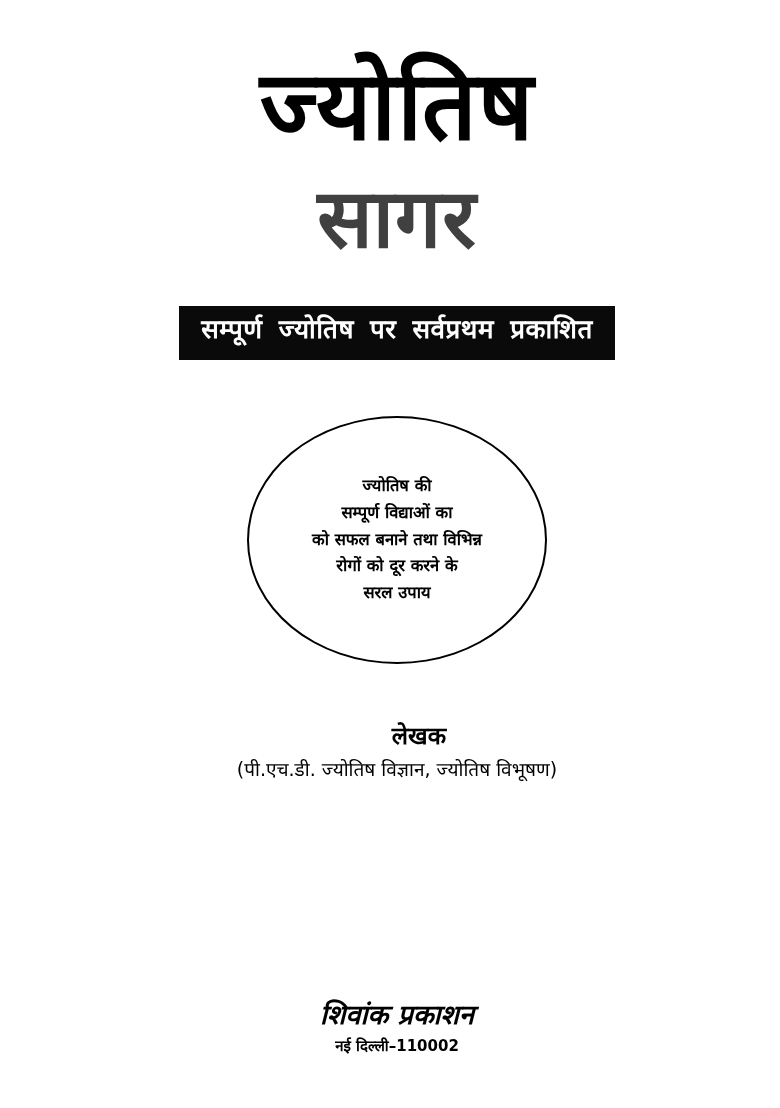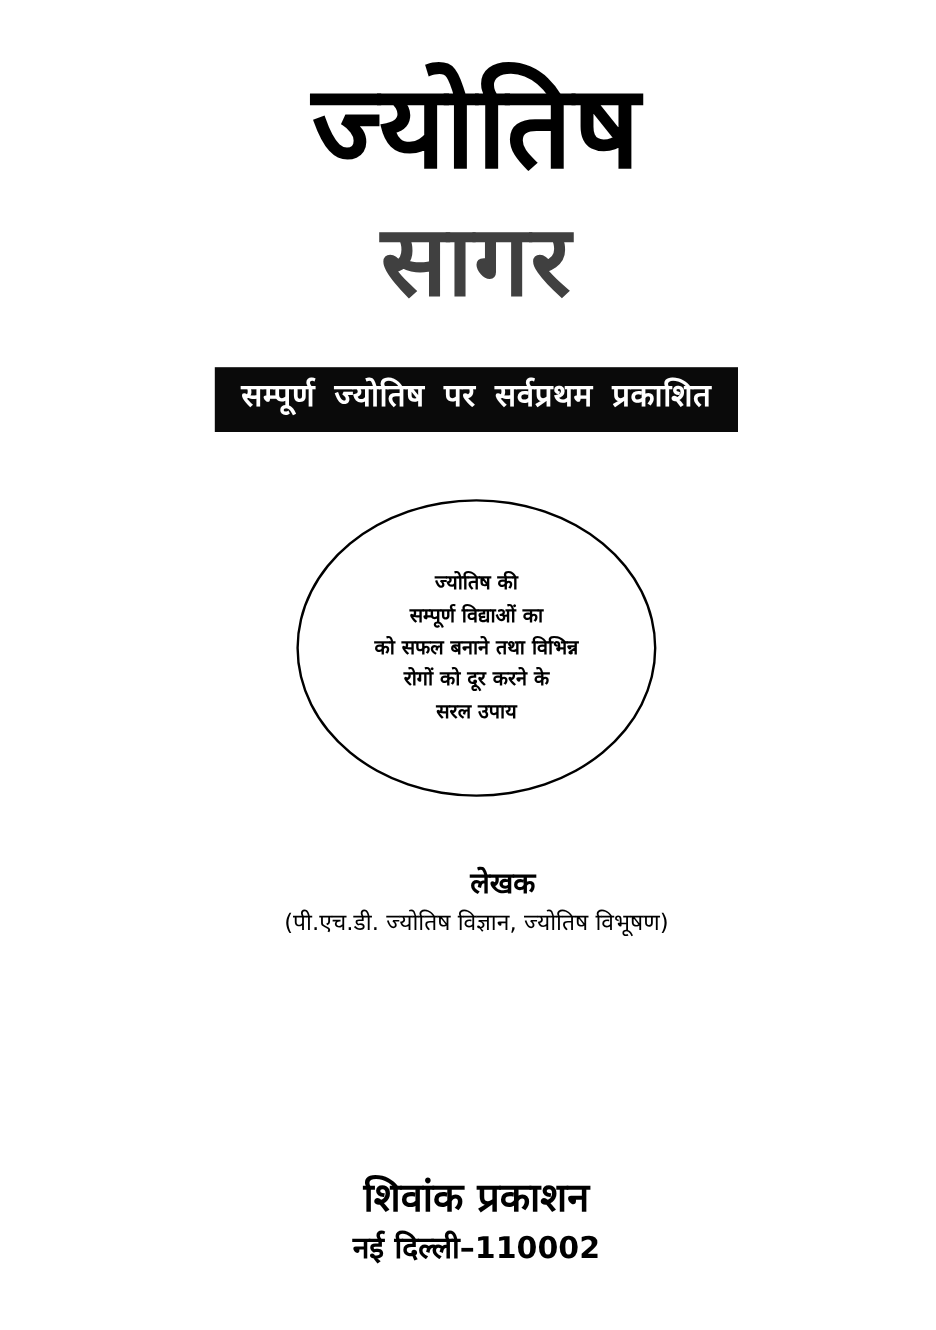--- a/index.html
+++ b/index.html
@@ -124,27 +124,28 @@
   
   .publisher-block {
     position: absolute;
     left: 0;
     right: 0;
     bottom: 52px;
     text-align: center;
   }
   .publisher-name {
     font-family: "DejaVu Sans", sans-serif;
-    font-size: 33px;
+    font-size: 27px;
     font-weight: bold;
     line-height: 1.25;
+    font-style: italic;
   }
   .publisher-city {
     font-family: "DejaVu Sans", sans-serif;
-    font-size: 25px;
+    font-size: 15px;
     font-weight: 600;
     line-height: 1.3;
     margin-top: 5px;
   }
 </style>
 </head>
 <body>
 
 <div class="page">
 

